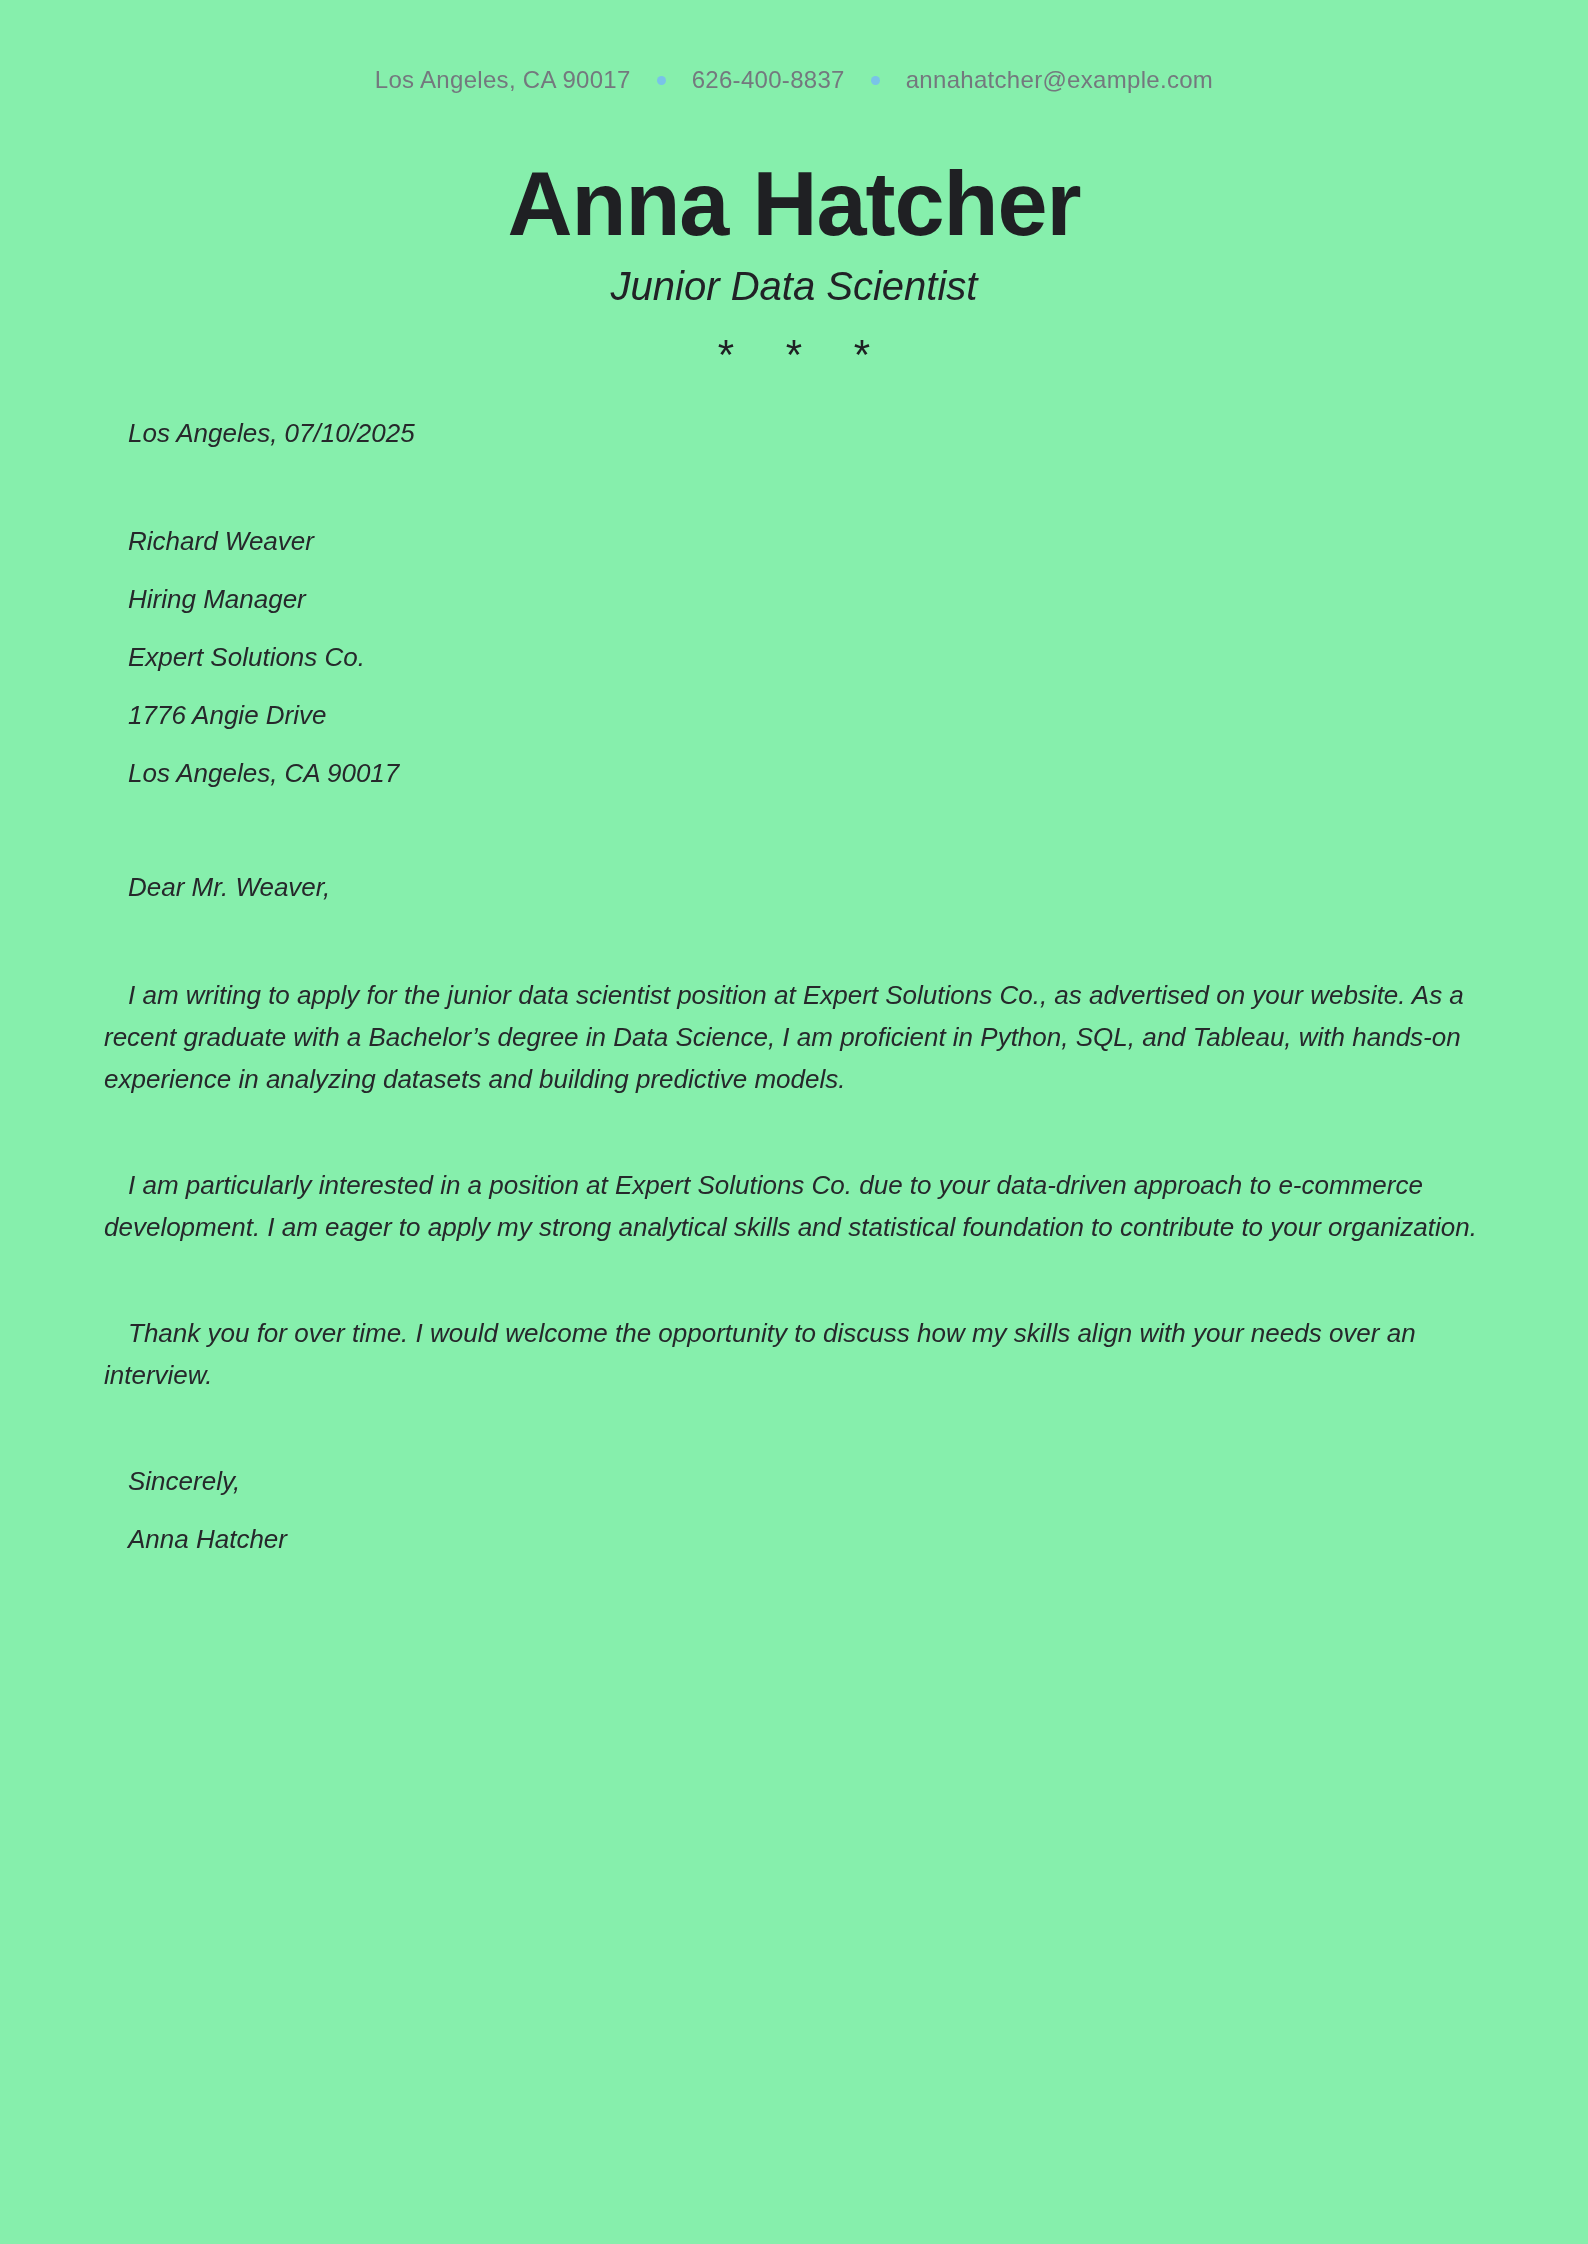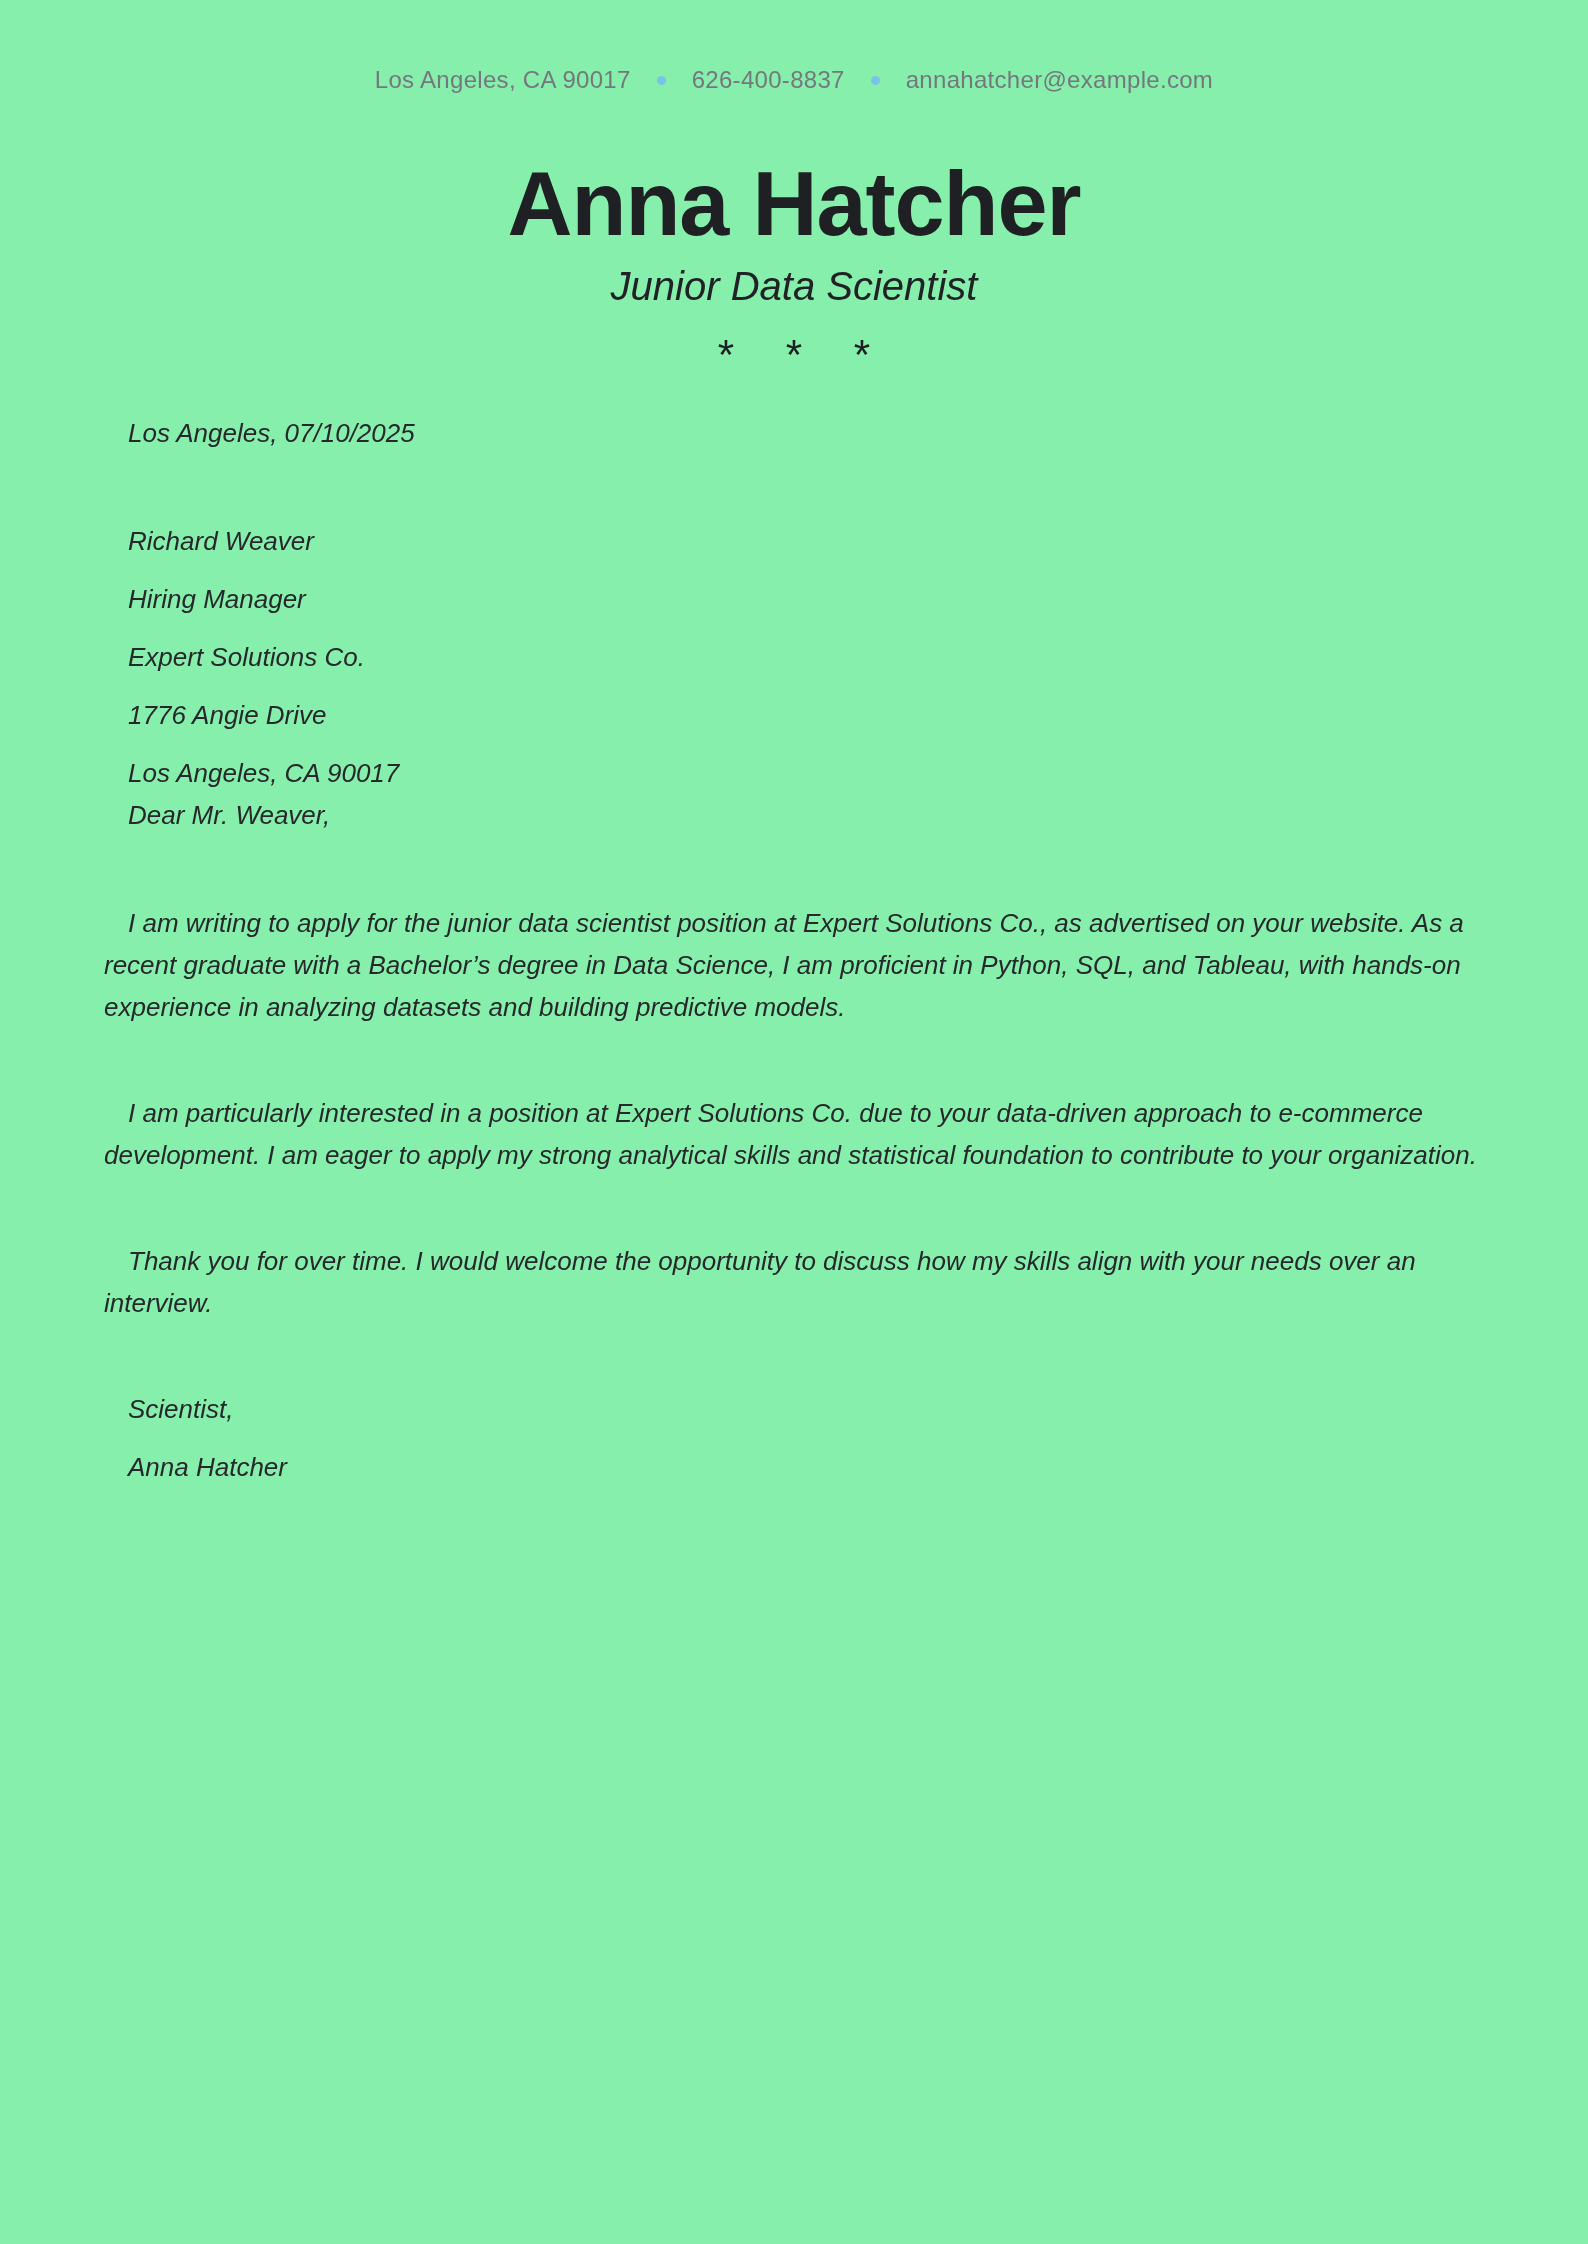--- a/index.html
+++ b/index.html
@@ -67,21 +67,21 @@
     font-style: italic;
     font-size: 26px;
     line-height: 42px;
     color: #26282b;
   }
   .letter p { text-indent: 24px; }
   .date-line { margin-top: 36px; }
   .recipient { margin-top: 66px; }
   .recipient p { margin-bottom: 16px; }
   .recipient p:last-child { margin-bottom: 0; }
-  .salutation { }
+  .salutation { margin-top: 72px; }
   .para-1 { margin-top: 66px; }
   .para-2 { margin-top: 18px; }
   .para-3 { margin-top: 64px; }
   .para-4 { margin-top: 64px; }
   .closing { margin-top: 64px; }
   .signature { margin-top: 16px; }
 </style>
 </head>
 <body>
 
@@ -110,17 +110,17 @@
       <p>1776 Angie Drive</p>
       <p>Los Angeles, CA 90017</p>
     </div>
 
     <p class="salutation">Dear Mr. Weaver,</p>
 
     <p class="para-1">I am writing to apply for the junior data scientist position at Expert Solutions Co., as advertised on your website. As a recent graduate with a Bachelor’s degree in Data Science, I am proficient in Python, SQL, and Tableau, with hands-on experience in analyzing datasets and building predictive models.</p>
     <p class="para-3">I am particularly interested in a position at Expert Solutions Co. due to your data-driven approach to e-commerce development. I am eager to apply my strong analytical skills and statistical foundation to contribute to your organization.</p>
     <p class="para-4">Thank you for over time. I would welcome the opportunity to discuss how my skills align with your needs over an interview.</p>
 
-    <p class="closing">Scientist,</p>
+    <p class="closing">Sincerely,</p>
     <p class="signature">Anna Hatcher</p>
 
   </div>
 </div>
 
 </body></html>

